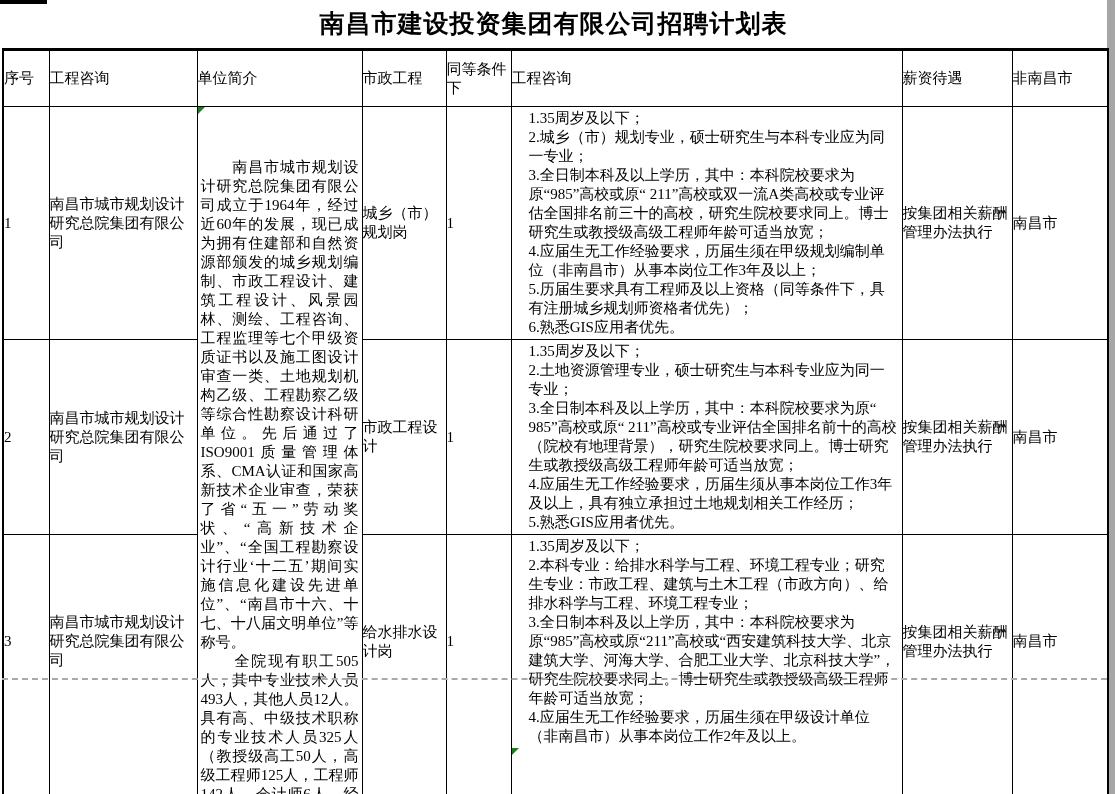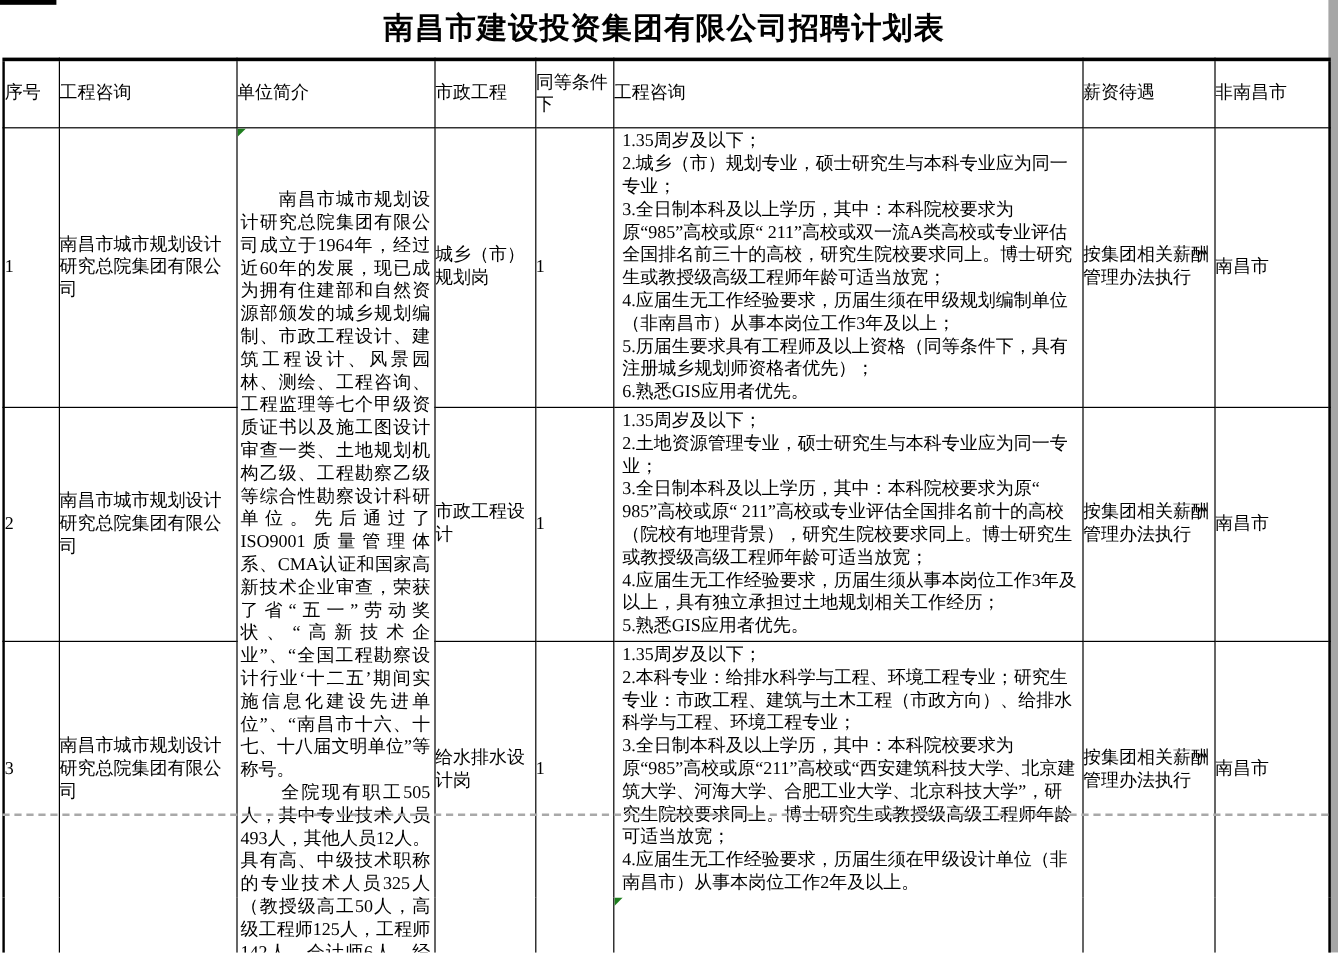--- a/index.html
+++ b/index.html
@@ -10,21 +10,21 @@
   .top-bar { position:absolute; left:0; top:0; width:47px; height:4px; background:#000; }
   .title { position:absolute; top:7px; left:0; width:1107px; text-align:center;
            font-size:25px; font-weight:bold; letter-spacing:1px; }
   table.grid { position:absolute; top:48px; left:2px; width:1105px;
                border-collapse:collapse; table-layout:fixed;
                border:2px solid #000; border-top-width:3px; }
   table.grid td { border:1px solid #000; position:relative; overflow:hidden;
                   font-size:15px; line-height:19px; }
   td.center { text-align:left; vertical-align:middle; }
   td.req   { text-align:left; vertical-align:middle; white-space:pre-wrap;
-             padding:2px 4px 2px 7px; }
+             padding:2px 4px 2px 17px; }
   td.intro { text-align:justify; vertical-align:middle; white-space:pre-wrap;
              padding:0 3px; }
   tr.r3 td { border-bottom-style:hidden; }
   tr.r4 td { border-top-style:hidden; }
   .err-tri { position:absolute; top:0; left:0; width:0; height:0;
              border-top:7px solid #1e7e1e; border-right:7px solid transparent; }
   .page-break { position:absolute; left:2px; top:678px; width:1105px; height:0;
                 border-top:2px dashed #a9a9a9; z-index:5; }
 </style>
 </head>

